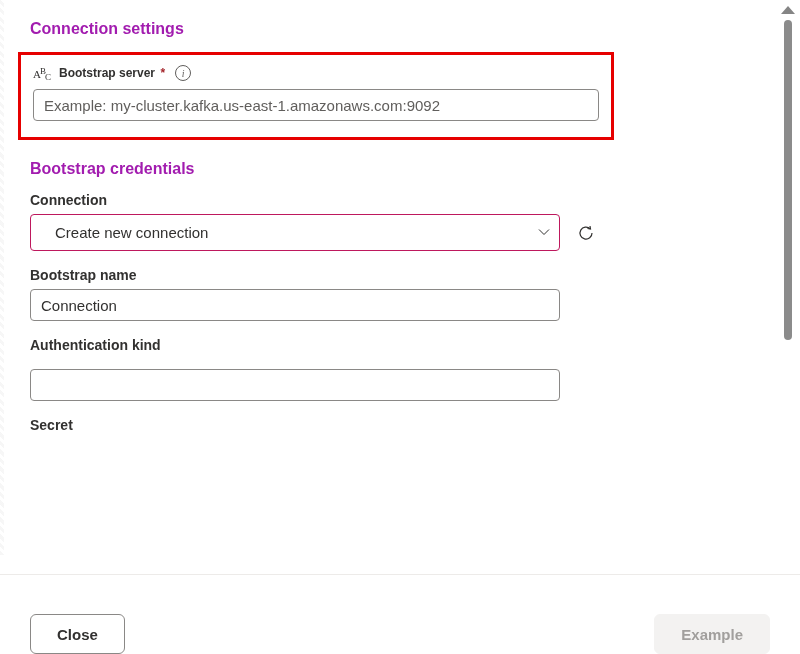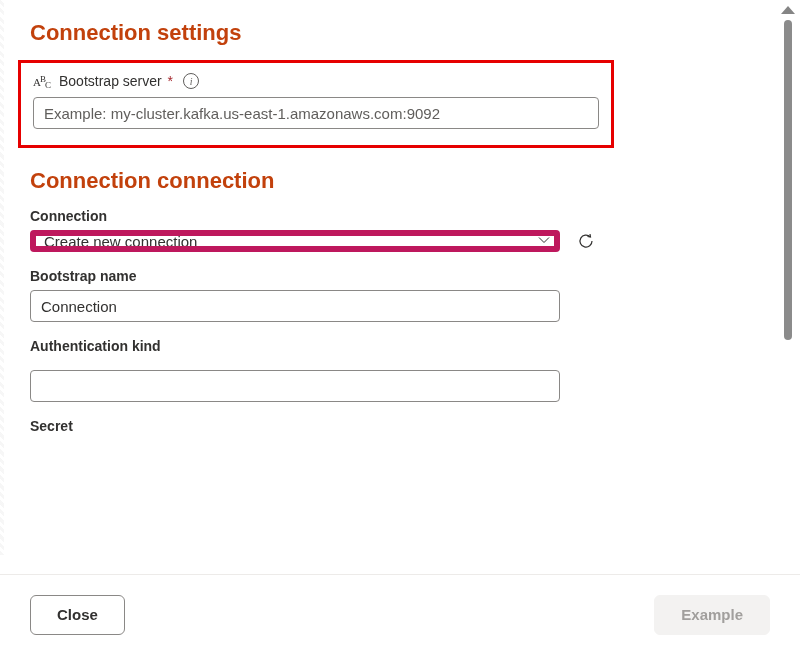--- a/index.html
+++ b/index.html
@@ -11,23 +11,23 @@
       overflow: hidden;
       position: relative;
     }
     .container {
       padding: 20px 30px 0 30px;
       height: 555px;
       overflow: hidden;
       position: relative;
     }
     .section-title {
-      font-size: 22px;
+      font-size: 16px;
       font-weight: 600;
-      color: #c2410c;
+      color: #a21caf;
       margin-bottom: 14px;
     }
     .highlight-box {
       border: 3px solid #e60000;
       padding: 10px 12px 16px 12px;
       margin-bottom: 20px;
       margin-left: -12px;
       margin-right: 156px;
     }
     .field-label-row {
@@ -38,22 +38,22 @@
     }
     .abc-icon {
       font-size: 12px;
       color: #323130;
       position: relative;
       width: 20px;
       height: 16px;
     }
     .abc-icon svg { width: 20px; height: 16px; }
     .field-label {
-      font-size: 14px;
-      font-weight: 400;
+      font-size: 12px;
+      font-weight: 700;
       color: #323130;
     }
     .required-star {
       color: #a4262c;
       margin-left: 2px;
     }
     .info-icon {
       width: 16px;
       height: 16px;
       border: 1px solid #605e5c;
@@ -95,24 +95,24 @@
       display: flex;
       align-items: center;
       gap: 16px;
     }
     .select-wrapper {
       position: relative;
       width: 530px;
     }
     .select-input {
       width: 100%;
-      height: 22px;
-      border: 6px solid #be185d;
+      height: 37px;
+      border: 1px solid #be185d;
       border-radius: 4px;
-      padding: 0 32px 0 8px;
+      padding: 0 32px 0 24px;
       font-size: 15px;
       color: #323130;
       font-family: inherit;
       background: #fff;
       appearance: none;
       outline: none;
       cursor: pointer;
     }
     .chevron-down {
       position: absolute;
@@ -133,21 +133,21 @@
     .refresh-icon svg { width: 18px; height: 18px; }
     .fixed-width-input { width: 530px; }
     .footer {
       position: absolute;
       bottom: 0;
       left: 0;
       right: 0;
       height: 80px;
       border-top: 1px solid #edebe9;
       display: flex;
-      align-items: center;
+      align-items: flex-end;
       justify-content: space-between;
       padding: 0 30px;
       background: #fff;
     }
     .btn {
       height: 40px;
       padding: 0 26px;
       border-radius: 6px;
       font-size: 15px;
       font-weight: 600;
@@ -220,21 +220,21 @@
           </svg>
       </span>
       <span class="field-label">
         <span>Bootstrap server</span><span class="required-star"> *</span>
       </span>
       <span class="info-icon">i</span>
     </div>
     <input type="text" class="text-input" placeholder="Example: my-cluster.kafka.us-east-1.amazonaws.com:9092" style="">
   </div>
 
-  <h2 class="section-title">Connection connection</h2>
+  <h2 class="section-title">Bootstrap credentials</h2>
 
   <div class="credentials-section">
 
     <div class="field-group">
       <div class="plain-label">Connection</div>
       <div class="input-row">
         <div class="select-wrapper">
           <input type="text" class="select-input" readonly="" value="Create new connection" style="">
           <span class="chevron-down">
             <svg viewBox="0 0 12 12">

